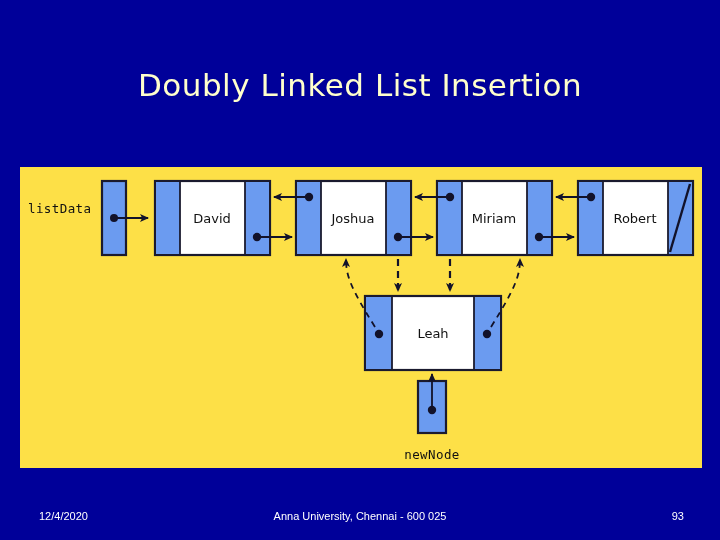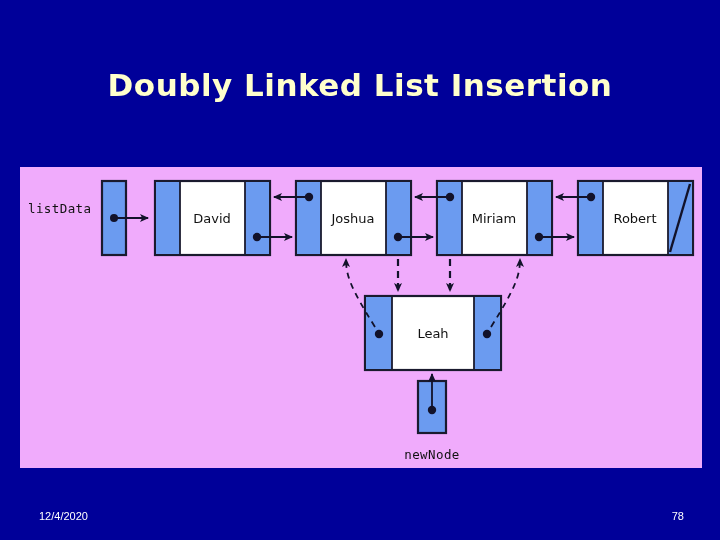--- a/index.html
+++ b/index.html
@@ -22,33 +22,33 @@
   }
   
   #slide-title {
     position: absolute;
     left: 0;
     top: 46px;
     width: 720px;
     text-align: center;
     color: #ffffcc;
     font-size: 31px;
-    font-weight: bold;
+    font-weight: normal;
     letter-spacing: 0.5px;
     font-family: "DejaVu Sans", sans-serif;
     white-space: nowrap;
   }
   
   #diagram-panel {
     position: absolute;
     left: 20px;
     top: 167px;
     width: 682px;
     height: 301px;
-    background: #f0abfc;
+    background: #fde047;
     overflow: hidden;
   }
   #diagram-svg {
     position: absolute;
     left: 0;
     top: 0;
   }
   
   .footer-text {
     position: absolute;
@@ -191,16 +191,17 @@
         <circle cx="412" cy="243" r="4.2" fill="#12122a"></circle>
         <line x1="412" y1="243" x2="412" y2="207" stroke="#12122a" stroke-width="1.8" marker-end="url(#arrowSolidUp)"></line>
         <text class="ptr-label" x="412" y="292" text-anchor="middle">newNode</text>
       </g>
 
     </svg>
   </div>
 
   <div class="footer-text" id="footer-date">12/4/2020</div>
 
-
-  <div class="footer-text" id="footer-page">78</div>
+  <div class="footer-text" id="footer-center">Anna University, Chennai - 600 025</div>
+
+  <div class="footer-text" id="footer-page">93</div>
 
 </div>
 
 </body></html>

